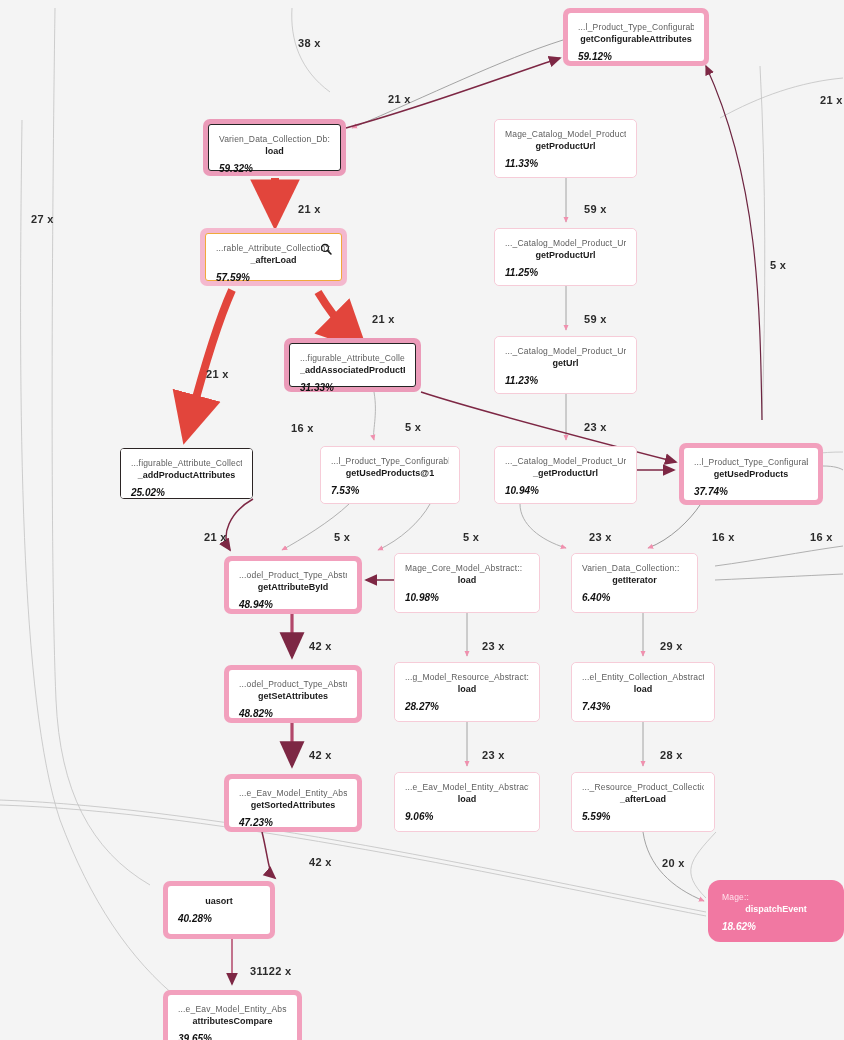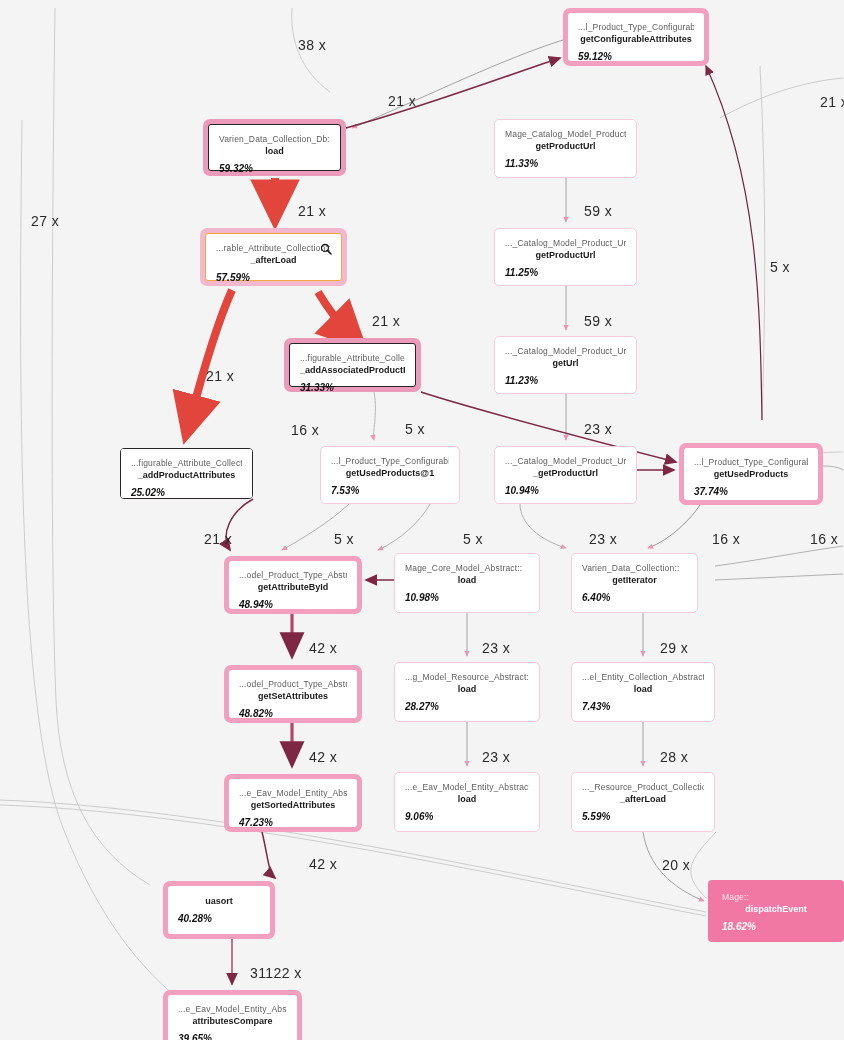--- a/index.html
+++ b/index.html
@@ -15,32 +15,32 @@
   .ring-faint{border:1px solid #f6ccd8;border-radius:5px;background:#fff;}
   .ring-faint .inner{inset:0;border:0;border-radius:5px;}
   .ring-pink{background:#f2a0bd;}
   .ring-pink .inner{border:0;}
   .ring-pink-dark{background:#eb9bb9;}
   .ring-pink-dark .inner{border:1.6px solid #242424;}
   .ring-gold{background:#f4b8ce;}
   .ring-gold .inner{border:1.6px solid #f0a93a;}
   .ring-black{background:#ffffff;border:1.8px solid #2b2424;border-radius:4px;}
   .ring-black .inner{inset:0;border-radius:2px;}
-  .solid-pink{background:#f178a2;border-radius:4px;}
+  .solid-pink{background:#f178a2;border-radius:12px;}
   .solid-pink .inner{inset:0;background:transparent;border-radius:4px;padding:12px 14px;}
   .cls{font-size:8.5px;color:#5d5d5d;letter-spacing:.02em;line-height:1.25;
        white-space:nowrap;overflow:hidden;}
   .fn{font-size:9px;color:#1a1a1a;font-weight:bold;line-height:1.35;
       white-space:nowrap;overflow:hidden;text-align:center;}
   .pct{font-size:10px;color:#111;font-weight:bold;margin-top:6px;line-height:1.1;font-style:italic;}
   .solid-pink .cls{color:#ffe2ec;}
   .solid-pink .fn{color:#ffffff;}
   .solid-pink .pct{color:#ffffff;}
   .srch{position:absolute;right:9px;top:9px;width:12px;height:12px;}
-  .elabel{position:absolute;font-size:14px;font-weight:normal;color:#2b2b2b;
+  .elabel{position:absolute;font-size:11px;font-weight:bold;color:#2b2b2b;
           white-space:nowrap;letter-spacing:.03em;}
 </style>
 </head>
 <body>
 
 <div id="canvas">
 
   <svg id="edgesvg" viewBox="0 0 844 1040">
     <defs>
       <marker id="ah-pink" markerWidth="9" markerHeight="9" refX="7.4" refY="4.5" orient="auto">

